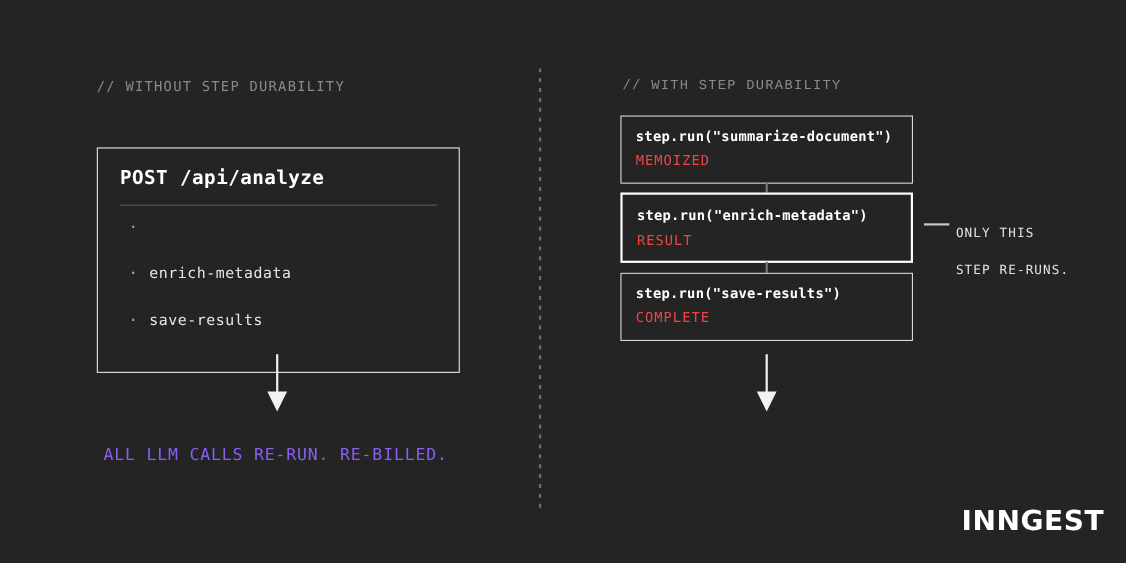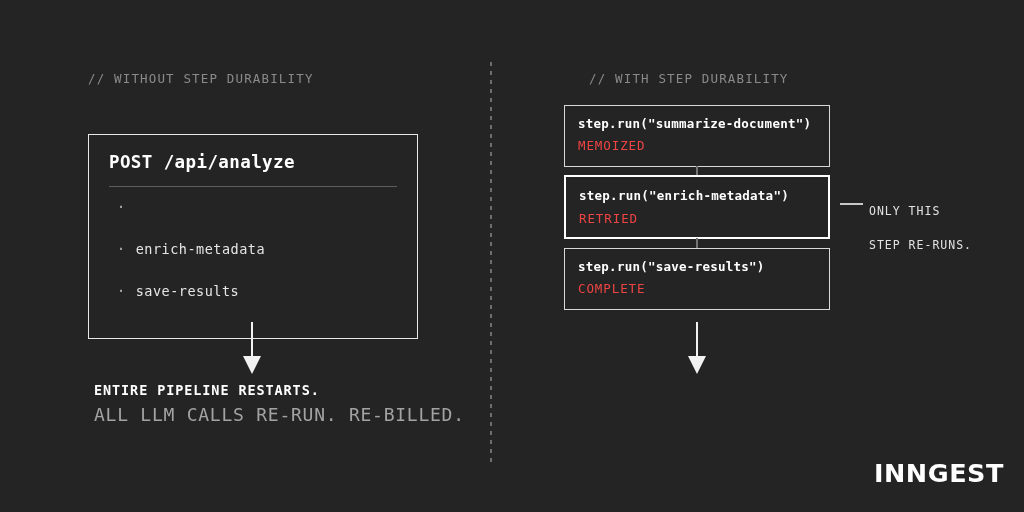--- a/index.html
+++ b/index.html
@@ -23,21 +23,21 @@
   
   .section-comment {
     position: absolute;
     font-family: "DejaVu Sans Mono", "Liberation Mono", monospace;
     font-size: 12.5px;
     letter-spacing: 1.15px;
     color: #8a8a8a;
     white-space: nowrap;
   }
   #comment-left  { left: 88px;  top: 71px; }
-  #comment-right { left: 589px; top: 71px; }
+  #comment-right { left: 566px; top: 71px; font-family: Liberation Mono, monospace; }
 
   
   #divider {
     position: absolute;
     left: 490px;
     top: 62px;
     width: 2px;
     height: 400px;
     background-image: linear-gradient(
         to bottom,
@@ -195,22 +195,22 @@
   .caption-primary {
     position: absolute;
     font-size: 13.5px;
     font-weight: bold;
     color: #ffffff;
     letter-spacing: 0.9px;
     white-space: nowrap;
   }
   .caption-secondary {
     position: absolute;
-    font-size: 18px;
-    color: #a3a3a3;
+    font-size: 15px;
+    color: #8b5cf6;
     letter-spacing: 0.75px;
     white-space: nowrap;
   }
   #caption-left-primary    { left: 94px;  top: 382px; }
   #caption-left-secondary  { left: 94px;  top: 404px; }
   #caption-right-primary   { left: 569px; top: 382px; }
   #caption-right-secondary { left: 569px; top: 404px; }
 
   
   #logo {
@@ -251,35 +251,34 @@
       <span class="bullet">·</span>
       <span>save-results</span>
     </div>
   </div>
 
   <div id="arrow-left" class="arrow">
     <div class="shaft"></div>
     <div class="head"></div>
   </div>
 
-  <div id="caption-left-primary" class="caption-primary">ENTIRE PIPELINE RESTARTS.</div>
   <div id="caption-left-secondary" class="caption-secondary">ALL LLM CALLS RE-RUN. RE-BILLED.</div>
 
   <div id="comment-right" class="section-comment">// WITH STEP DURABILITY</div>
 
   <div id="step-box-0" class="step-box">
     <div class="step-call">step.run("summarize-document")</div>
     <div class="step-status">MEMOIZED</div>
   </div>
 
   <div id="connector-0" class="step-connector"></div>
 
   <div id="step-box-1" class="step-box highlight">
     <div class="step-call">step.run("enrich-metadata")</div>
-    <div class="step-status">RETRIED</div>
+    <div class="step-status">RESULT</div>
   </div>
 
   <div id="connector-1" class="step-connector"></div>
 
   <div id="step-box-2" class="step-box">
     <div class="step-call">step.run("save-results")</div>
     <div class="step-status">COMPLETE</div>
   </div>
 
   <div id="callout-line"></div>

